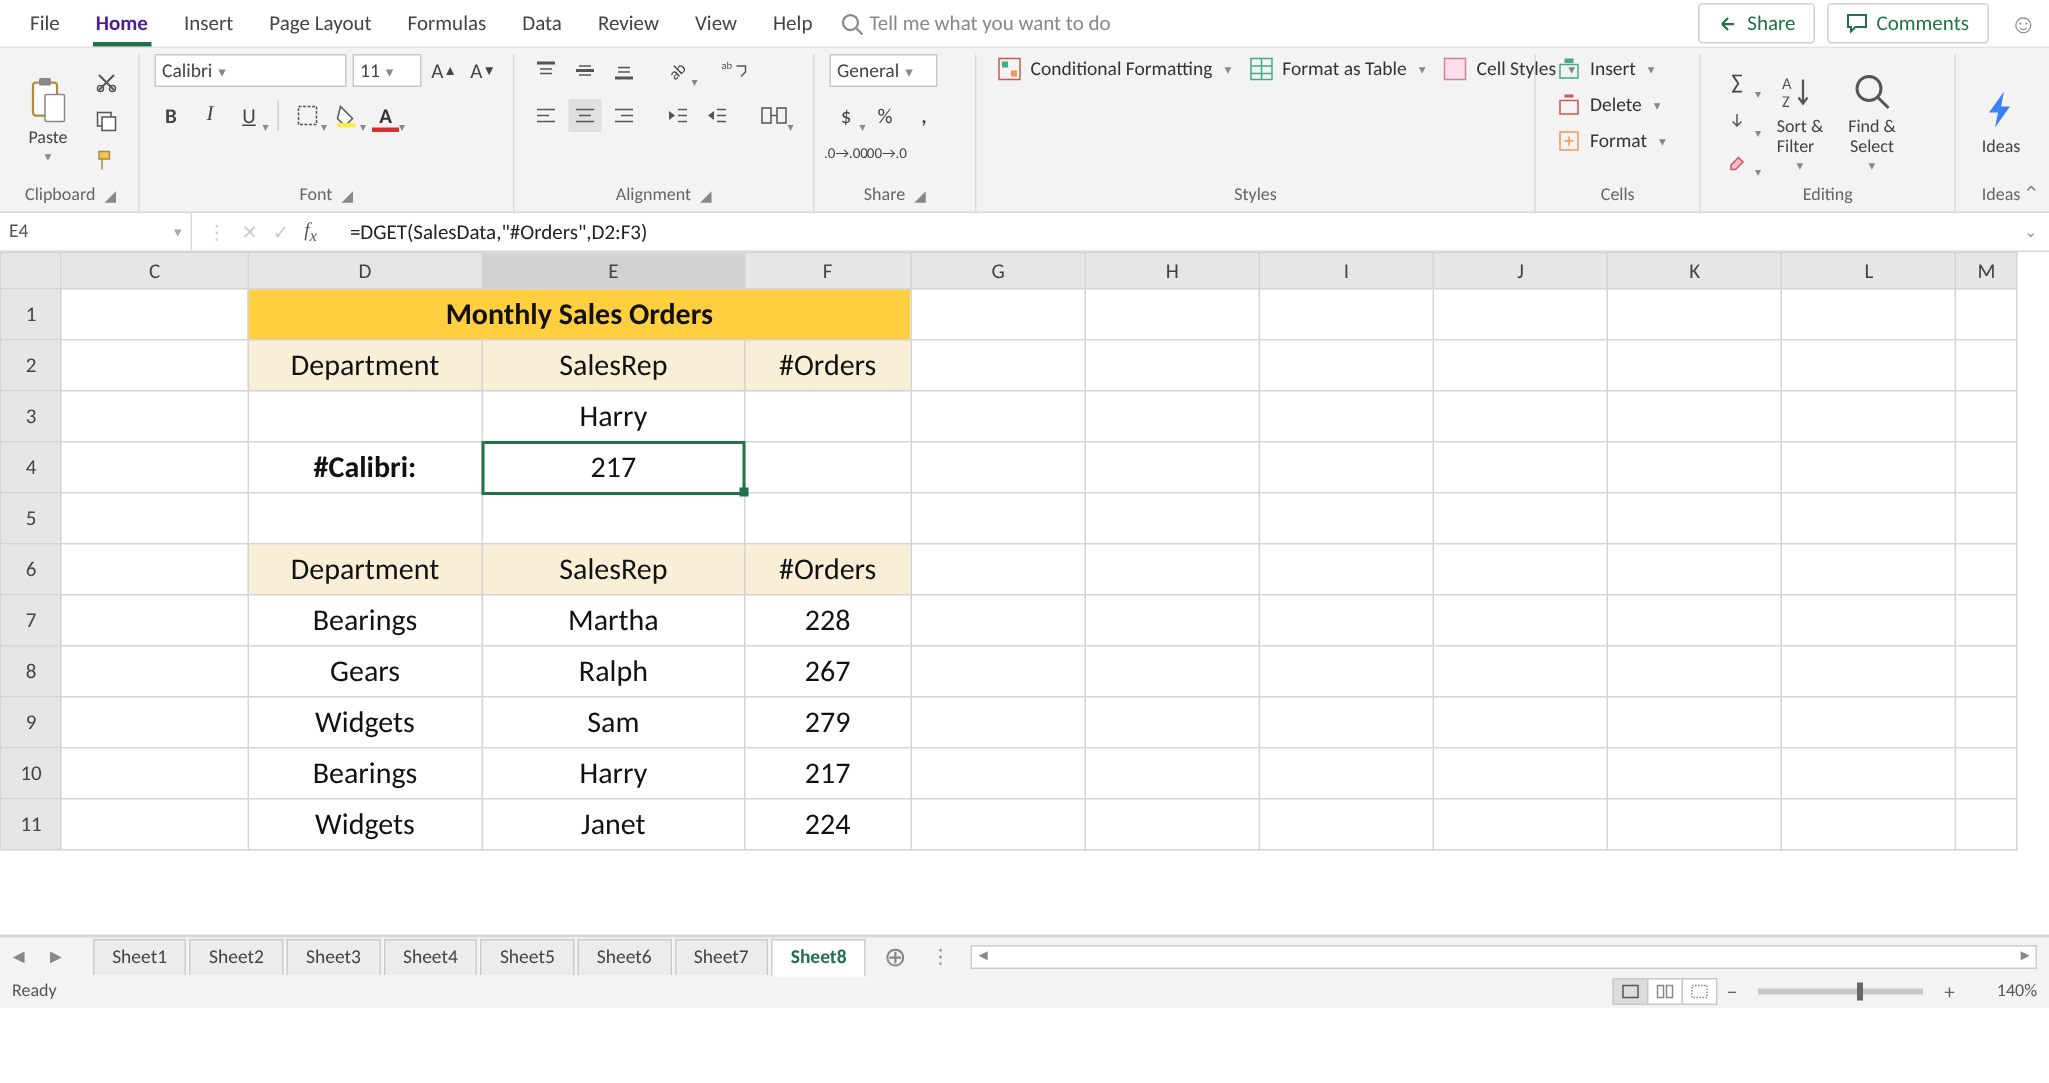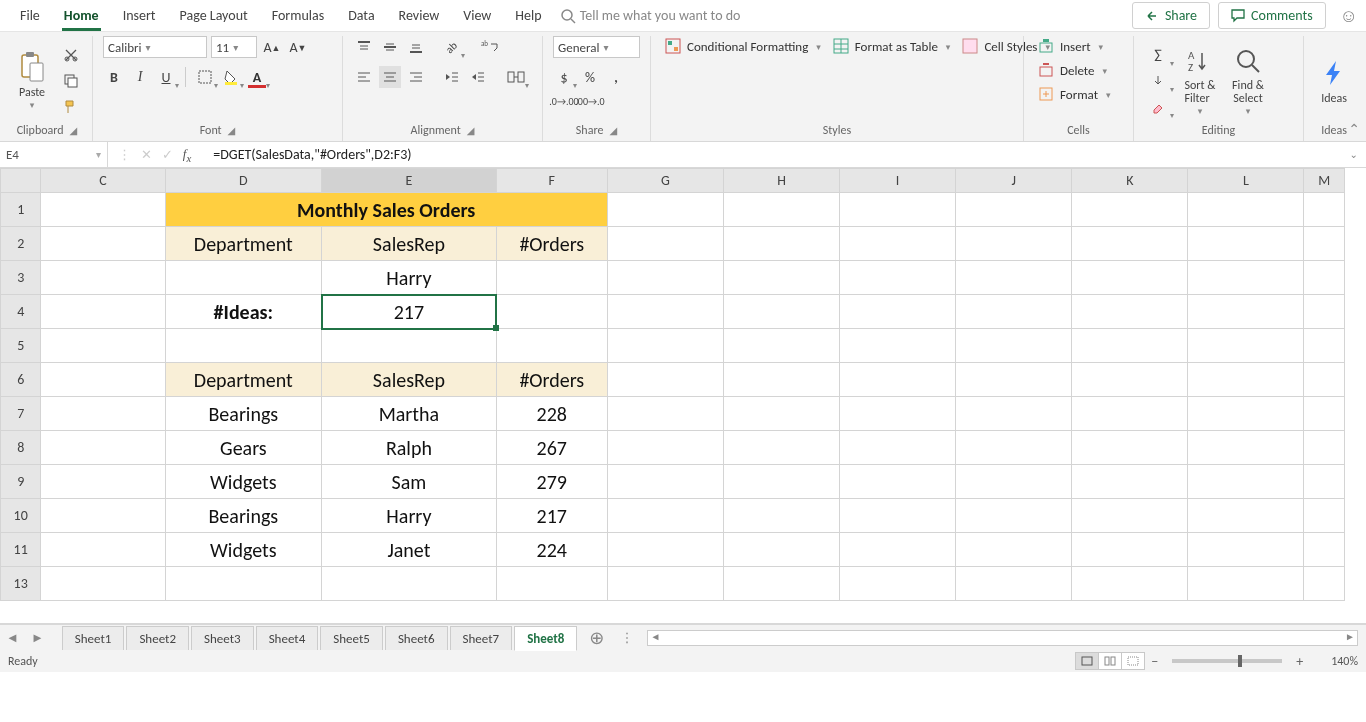--- a/index.html
+++ b/index.html
@@ -1,20 +1,20 @@
 <!DOCTYPE html>
 <html><head>
 <meta charset="utf-8">
 <style>
 html,body{margin:0;padding:0;font-family:"Segoe UI",Calibri,Arial,sans-serif;font-size:13px;background:#fff;color:#222;overflow:hidden;height:722px;width:1366px}
 *{box-sizing:border-box}
 
 .menu{display:flex;align-items:center;height:32px;border-bottom:1px solid #e5e5e5;padding:0 8px;background:#fff}
 .menu .item{padding:6px 12px;cursor:pointer;color:#444;font-size:14px}
-.menu .item.active{color:#14532d;font-weight:600;position:relative}
+.menu .item.active{color:#4c1d95;font-weight:600;position:relative}
 .menu .item.active::after{content:"";position:absolute;left:10px;right:10px;bottom:-1px;height:3px;background:#217346}
 .menu .search-icon{color:#666;margin-left:6px;margin-right:4px}
 .menu .tellme{color:#888;font-size:14px;flex:0 0 auto;cursor:text}
 .menu-spacer{flex:1}
 .menu .rbtn{border:1px solid #d0d0d0;border-radius:3px;padding:4px 12px;margin-left:8px;font-size:14px;cursor:pointer;color:#217346;display:flex;align-items:center;gap:6px;background:#fff}
 .menu .smile{margin-left:14px;color:#888;font-size:18px}
 
 .ribbon{display:flex;height:110px;background:#f3f3f3;border-bottom:1px solid #d8d8d8;padding:4px 2px 0 2px}
 .group{display:flex;flex-direction:column;border-right:1px solid #dcdcdc;padding:0 6px;justify-content:space-between}
 .group-body{display:flex;align-items:center;flex:1;padding-top:4px}
@@ -31,21 +31,21 @@
 .sbtn.i{font-style:italic;font-family:Georgia}
 .sbtn.u{text-decoration:underline}
 .drop{position:relative}
 .drop::after{content:"▾";font-size:8px;color:#888;position:absolute;right:-2px;bottom:-2px}
 .menu-item{display:flex;align-items:center;gap:6px;padding:2px 4px;cursor:pointer;color:#333;font-size:13px;white-space:nowrap}
 .menu-item .caret{font-size:9px;color:#888;margin-left:2px}
 .collapse-btn{position:absolute;right:6px;bottom:4px;color:#888;cursor:pointer;font-size:14px}
 .ribbon-wrap{position:relative}
 
 .fxbar{display:flex;align-items:center;height:26px;border-bottom:1px solid #d8d8d8;background:#fff}
-.namebox{width:108px;border-right:1px solid #d8d8d8;height:100%;display:flex;align-items:center;padding:0 6px;color:#555;font-size:13px}
+.namebox{width:128px;border-right:1px solid #d8d8d8;height:100%;display:flex;align-items:center;padding:0 6px;color:#555;font-size:13px}
 .namebox .caret{margin-left:auto;color:#aaa;font-size:10px}
 .fx-btns{display:flex;align-items:center;gap:10px;padding:0 10px;color:#888}
 .fx-label{font-style:italic;font-family:Georgia;color:#555;margin-right:6px}
 .formula{flex:1;padding:0 6px;color:#222;font-size:14px}
 .fx-caret{padding:0 8px;color:#888;font-size:10px}
 
 .grid-wrap{position:relative;height:456px;overflow:hidden;border-bottom:1px solid #d8d8d8}
 table.grid{border-collapse:collapse;table-layout:fixed;width:1345px}
 table.grid th,table.grid td{border:1px solid #d4d4d4;padding:0;font-weight:400}
 table.grid thead th{background:#e6e6e6;height:24px;color:#444;font-size:14px;text-align:center}
@@ -159,21 +159,21 @@
     </div>
     <div class="group-label">
           <span>Clipboard</span>
           <span class="launcher">◢</span>
         </div>
   </div>
 
   <div class="group" style="min-width:250px">
     <div class="group-body stack" style="flex-direction:column;align-items:flex-start;gap:8px">
       <div class="row">
-        <div class="combo" style="width:104px">
+        <div class="combo" style="width:128px">
               <span>Calibri</span>
               <span class="caret">▾</span>
             </div>
         <div class="combo" style="width:46px">
               <span>11</span>
               <span class="caret">▾</span>
             </div>
         <div class="sbtn">A<sup style="font-size:9px">▲</sup></div>
         <div class="sbtn">A<sup style="font-size:9px">▼</sup></div>
       </div>
@@ -291,21 +291,21 @@
       </div>
     </div>
     <div class="group-label">
           <span>Alignment</span>
           <span class="launcher">◢</span>
         </div>
   </div>
 
   <div class="group" style="min-width:108px">
     <div class="group-body stack" style="flex-direction:column;align-items:flex-start;gap:8px">
-      <div class="combo" style="width:87px">
+      <div class="combo" style="width:72px">
             <span>General</span>
             <span class="caret">▾</span>
           </div>
       <div class="row">
         <div class="sbtn drop">$</div>
         <div class="sbtn">%</div>
         <div class="sbtn">
               <b>,</b>
             </div>
       </div>
@@ -546,21 +546,21 @@
           <td></td>
           <td></td>
           <td></td>
           <td></td>
           <td></td>
           <td></td>
         </tr>
     <tr class="row-sel">
           <th>4</th>
           <td></td>
-          <td class="bold">#Ideas:</td>
+          <td class="bold">#Calibri:</td>
           <td class="sel">217</td>
           <td></td>
           <td></td>
           <td></td>
           <td></td>
           <td></td>
           <td></td>
           <td></td>
           <td></td>
         </tr>
@@ -647,34 +647,20 @@
           <td></td>
           <td></td>
           <td></td>
         </tr>
     <tr>
           <th>11</th>
           <td></td>
           <td>Widgets</td>
           <td>Janet</td>
           <td>224</td>
-          <td></td>
-          <td></td>
-          <td></td>
-          <td></td>
-          <td></td>
-          <td></td>
-          <td></td>
-        </tr>
-    <tr>
-          <th>13</th>
-          <td></td>
-          <td></td>
-          <td></td>
-          <td></td>
           <td></td>
           <td></td>
           <td></td>
           <td></td>
           <td></td>
           <td></td>
           <td></td>
         </tr>
   </tbody>
 </table>

